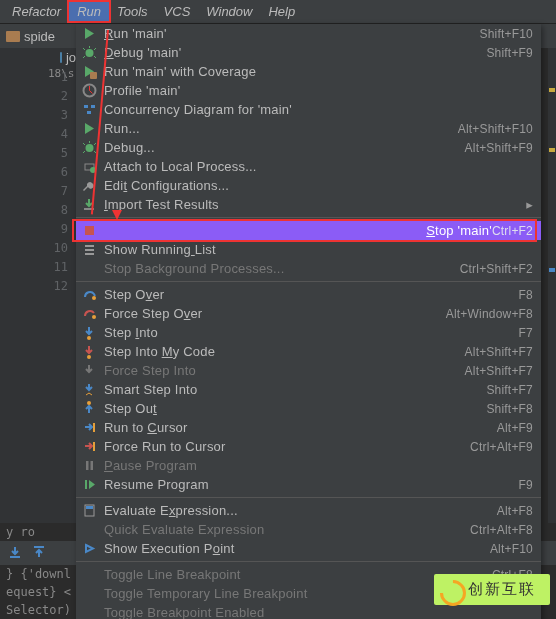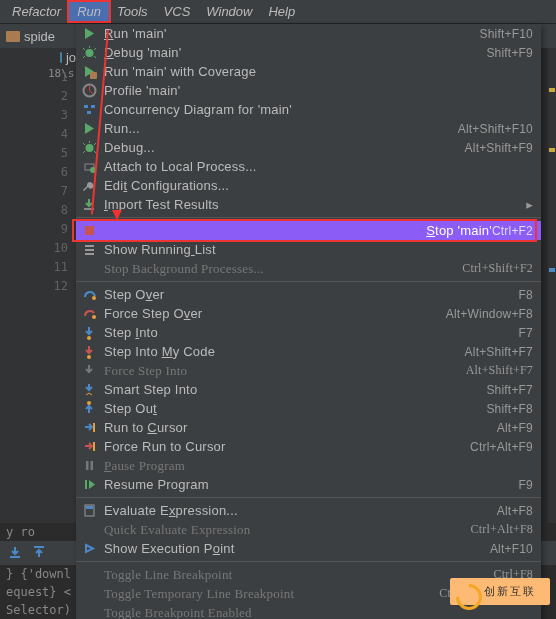--- a/index.html
+++ b/index.html
@@ -12,35 +12,35 @@
   .folder-ico { width:14px; height:11px; background:#a97c50; border-radius:1px; margin-right:4px; display:inline-block; }
   .left-col { position:absolute; left:0; top:48px; width:80px; background:#313335; height:570px;padding-left:44px; }
   .proj-row { display:flex; align-items:center; padding:2px 4px 2px 16px; color:#bbb; }
   .gutter { position:absolute; left:16px; top:20px; width:56px; }
   .ln { height:19px; line-height:19px; color:#606366; font-family:monospace; font-size:12px; text-align:right; padding-right:4px; position:relative; }
   .bp-red { position:absolute; right:-14px; top:5px; width:9px; height:9px; border-radius:50%; background:#c75450; }
   .bp-blue { position:absolute; right:-24px; top:5px; width:9px; height:9px; border-radius:50%; background:#4a88c7; }
   .editor-area { position:absolute; left:80px; top:48px; right:0; height:230px; background:#2b2b2b; }
   .menu { position:absolute; left:76px; top:24px; width:465px; background:#3c3f41; display:flex; flex-direction:column; z-index:100; box-shadow:2px 2px 6px rgba(0,0,0,.4); }
   .mi { display:flex; align-items:center; height:19px; padding:0 8px 0 4px; color:#bbb; font-family:sans-serif; letter-spacing:.2px; position:relative; }
-  .mi.disabled { color:#777;font-family:Liberation Serif, serif; }
+  .mi.disabled { color:#777; }
   .mi.sel { background:#8b5cf6; color:#fff;text-align:right; }
   .mi .ic { width:18px; height:18px; margin-right:6px; display:flex; align-items:center; justify-content:center; flex:0 0 18px; }
   .mi .lbl { flex:1; white-space:nowrap; }
   .mi .sc { color:#999; font-size:12px; }
   .mi.sel .sc { color:#dde; }
   .mi .ul { text-decoration:underline; }
   .sep { height:1px; background:#555; margin:3px 0; }
   .stop-box { position:absolute; left:-4px; right:4px; top:-2px; bottom:-2px; border:2px solid #e33; pointer-events:none; }
   .arrow-line { position:absolute; left:107px; top:30px; width:2px; height:185px; background:#e33; z-index:101; transform:rotate(5deg); transform-origin:top; }
   .arrow-head { position:absolute; left:112px; top:210px; width:0; height:0; border-left:5px solid transparent; border-right:5px solid transparent; border-top:10px solid #e33; z-index:102; }
   .bottom-code { position:absolute; left:0; bottom:0; width:556px; background:#2b2b2b; color:#888; font-family:monospace; font-size:12px; }
   .bot-tool { height:24px; background:#3c3f41; display:flex; align-items:center; gap:10px; padding:0 8px; color:#aaa; }
   .bot-ln { padding:2px 6px; }
-  .watermark { position:absolute; right:6px; bottom:14px; background:#fdba74; color:#333; font-size:11px; padding:6px 14px 6px 34px; border-radius:2px; z-index:200; letter-spacing:2px; font-weight:500; }
+  .watermark { position:absolute; right:6px; bottom:14px; background:#bef264; color:#333; font-size:15px; padding:6px 14px 6px 34px; border-radius:2px; z-index:200; letter-spacing:2px; font-weight:500; }
   .watermark:before { content:""; position:absolute; left:6px; top:6px; width:20px; height:20px; border:3px solid #f5a623; border-radius:50%; border-left-color:transparent; transform:rotate(45deg); }
   .editor-edge { position:absolute; right:0; top:48px; bottom:0; width:8px; background:#313335; }
   .edge-mark { position:absolute; right:1px; width:6px; height:4px; background:#c7a93f; }
   svg { overflow:visible; }
 </style>
 </head>
 <body>
 
 <div class="menubar">
   <span class="menubar-item">Refactor</span>

